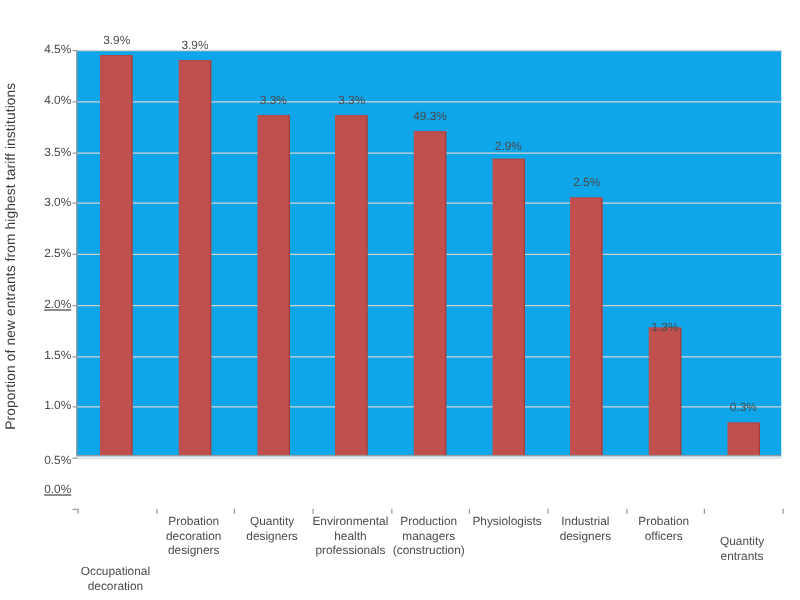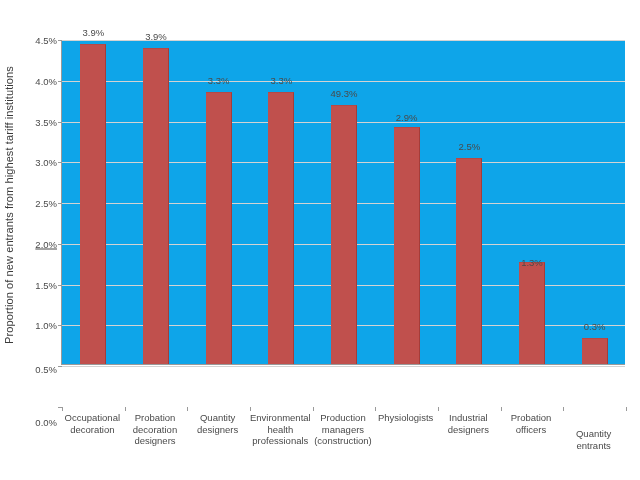--- a/index.html
+++ b/index.html
@@ -129,21 +129,21 @@
 </head>
 <body>
 
 <div id="chart-root">
 
   <div id="y-axis-title">
     <span>Proportion of new entrants from highest tariff institutions</span>
   </div>
 
   <div id="y-tick-labels">
-      <div class="y-tick-label" style="top: 422px;">0.0%</div>
+      <div class="y-tick-label" style="top: 392px; text-decoration: underline;">0.0%</div>
       <div class="y-tick-label" style="top: 369px;">0.5%</div>
       <div class="y-tick-label" style="top: 325.444px;">1.0%</div>
       <div class="y-tick-label" style="top: 284.667px;">1.5%</div>
       <div class="y-tick-label" style="top: 243.889px; text-decoration: underline;">2.0%</div>
       <div class="y-tick-label" style="top: 203.111px;">2.5%</div>
       <div class="y-tick-label" style="top: 162.333px;">3.0%</div>
       <div class="y-tick-label" style="top: 121.556px;">3.5%</div>
       <div class="y-tick-label" style="top: 80.7778px;">4.0%</div>
       <div class="y-tick-label" style="top: 40px;">4.5%</div>
     </div>
@@ -216,21 +216,21 @@
       <div class="y-tick-mark" style="top: 244.667px;"></div>
       <div class="y-tick-mark" style="top: 203.889px;"></div>
       <div class="y-tick-mark" style="top: 163.111px;"></div>
       <div class="y-tick-mark" style="top: 122.333px;"></div>
       <div class="y-tick-mark" style="top: 81.5556px;"></div>
       <div class="y-tick-mark" style="top: 40.7778px;"></div>
       <div class="y-tick-mark" style="top: 0px;"></div>
     </div>
 
   <div id="cat-labels">
-      <div class="cat-label" style="left: 61px; width: 62.6667px;">
+      <div class="cat-label" style="left: 61px; width: 62.6667px; margin-top: 40px;">
         <div>Occupational</div>
         <div>decoration</div>
       </div>
       <div class="cat-label" style="left: 123.667px; width: 62.6667px;">
         <div>Probation</div>
         <div>decoration</div>
         <div>designers</div>
       </div>
       <div class="cat-label" style="left: 186.333px; width: 62.6667px;">
         <div>Quantity</div>

